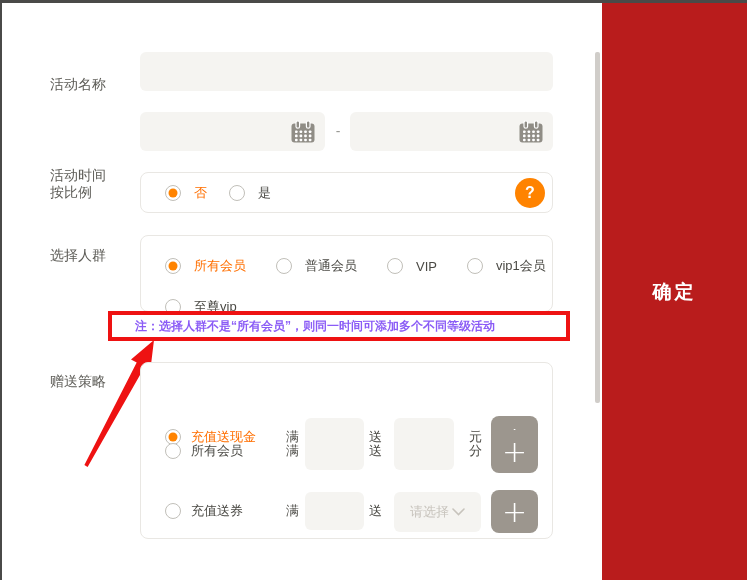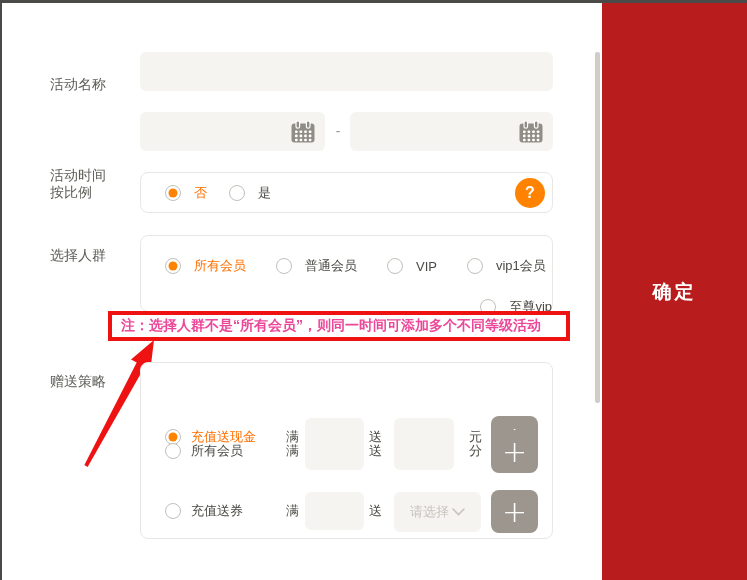--- a/index.html
+++ b/index.html
@@ -33,25 +33,25 @@
            border-radius:50%; background:#ff8300; transform:translate(-50%,-50%); }
   .radio-text { font-size:13px; color:#4b4a45; }
   .radio-item.on .radio-text { color:#ff6f00; }
   .help-circle { position:absolute; right:7px; top:5px; width:30px; height:30px; border-radius:50%;
            background:#ff8300; color:#fff; font-size:16px; font-weight:bold; display:flex;
            align-items:center; justify-content:center; cursor:pointer; }
 
   .crowd-box { left:140px; top:235px; width:413px; height:77px; padding:7px 0 0 24px; }
   .crowd-row { display:flex; align-items:center; column-gap:30px; }
   .crowd-row1 { margin-top:11px; height:24px; }
-  .crowd-row2 { margin-top:17px; height:24px;justify-content:flex-end; }
+  .crowd-row2 { margin-top:17px; height:24px; }
 
   .note-box { position:absolute; left:108px; top:311px; width:462px; height:30px;
               border:4px solid #ee1212; display:flex; align-items:center; }
-  .note-text { font-size:14px; font-weight:bold; color:#ec4899; padding-left:9px; white-space:nowrap; }
+  .note-text { font-size:12px; font-weight:bold; color:#8b5cf6; padding-left:23px; white-space:nowrap; }
 
   .arrow-svg { position:absolute; left:75px; top:330px; width:90px; height:145px; overflow:visible; }
 
   .strategy-box { left:140px; top:362px; width:413px; height:177px; }
   .s-row { position:absolute; left:0; width:100%; height:44px; }
   .s-row1 { top:6px;margin-top:46px; } .s-row2 { top:66px; } .s-row3 { top:126px; }
   .s-radio-item { position:absolute; left:24px; top:50%; transform:translateY(-50%);
                   display:flex; align-items:center; column-gap:10px; cursor:pointer; }
   .s-prefix { position:absolute; left:145px; top:0; height:44px; line-height:44px; font-size:13px; color:#4b4a45; }
   .s-mid    { position:absolute; left:228px; top:0; height:44px; line-height:44px; font-size:13px; color:#4b4a45; }

